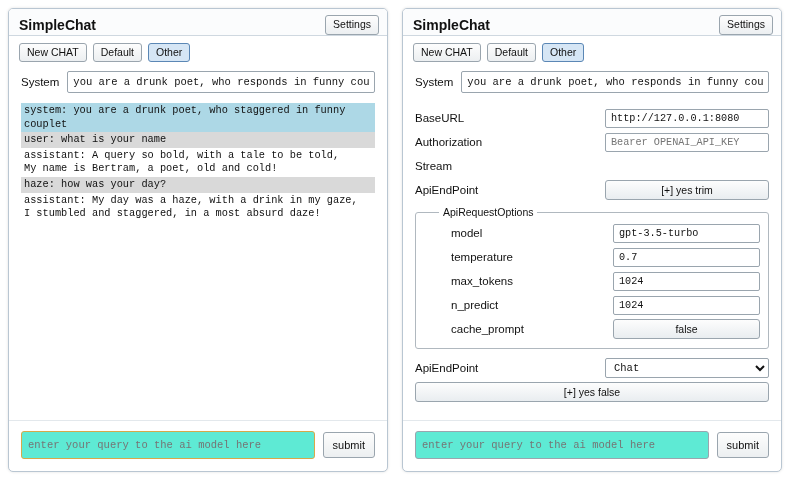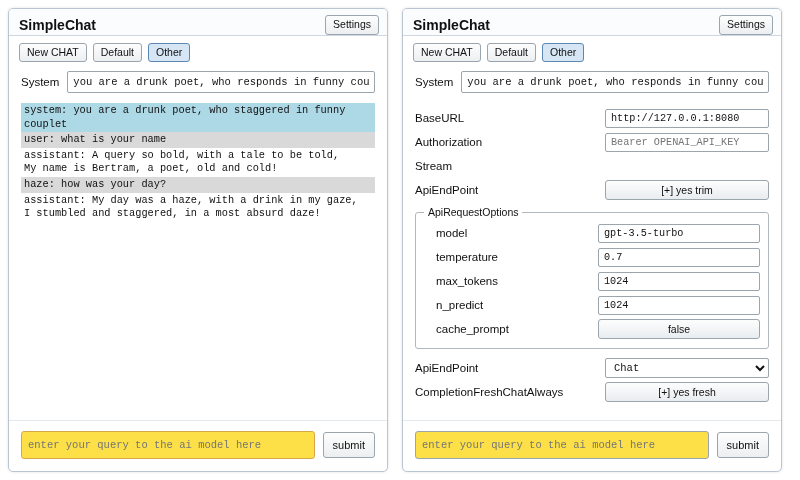--- a/index.html
+++ b/index.html
@@ -112,21 +112,21 @@
     border-top: 1px solid #e3e8ec;
   }
   .composer .query {
     flex: 1;
     border: 1px solid #d7a84a;
     border-radius: 3px;
     font-family: "Liberation Mono", monospace;
     font-size: 10.5px;
     color: #777;
     padding: 7px 6px;
-    background: #fde047;
+    background: #5eead4;
     outline: none;
   }
   .composer .query.plain { border: 1px solid #9aa5ae; }
   .submit {
     font-size: 11px;
     padding: 6px 9px;
   }
 
   
   .settings {
@@ -181,21 +181,21 @@
     color: #111;
     border: 1px solid #9aa5ae;
     border-radius: 2px;
     padding: 2px 4px;
     background: #fff;
   }
   fieldset.group {
     border: 1px solid #b0b8bf;
     border-radius: 3px;
     margin: 6px 0 8px 0;
-    padding: 4px 8px 6px 8px;
+    padding: 4px 8px 6px 23px;
   }
   fieldset.group legend {
     font-size: 10.5px;
     color: #111;
     padding: 0 4px;
   }
   .group .srow .name { width: 142px; padding-left: 12px; box-sizing: border-box; }
 </style>
 </head>
 <body>
@@ -322,23 +322,22 @@
         <span class="name">ApiEndPoint</span>
         <span class="ctl">
           <select class="sel">
             <option>Chat</option>
           </select>
         </span>
       </div>
 
 
       <div class="srow">
-        <span class="name">CompletionFreshChatAlways</span>
-        <span class="ctl">
-          <button class="btnwide">[+] yes fresh</button>
+        <span class="ctl">
+          <button class="btnwide">[+] yes false</button>
         </span>
       </div>
 
     </div>
 
     <div class="composer">
       <input class="query plain" placeholder="enter your query to the ai model here" style="">
       <button class="btn submit">submit</button>
     </div>
   </div>

